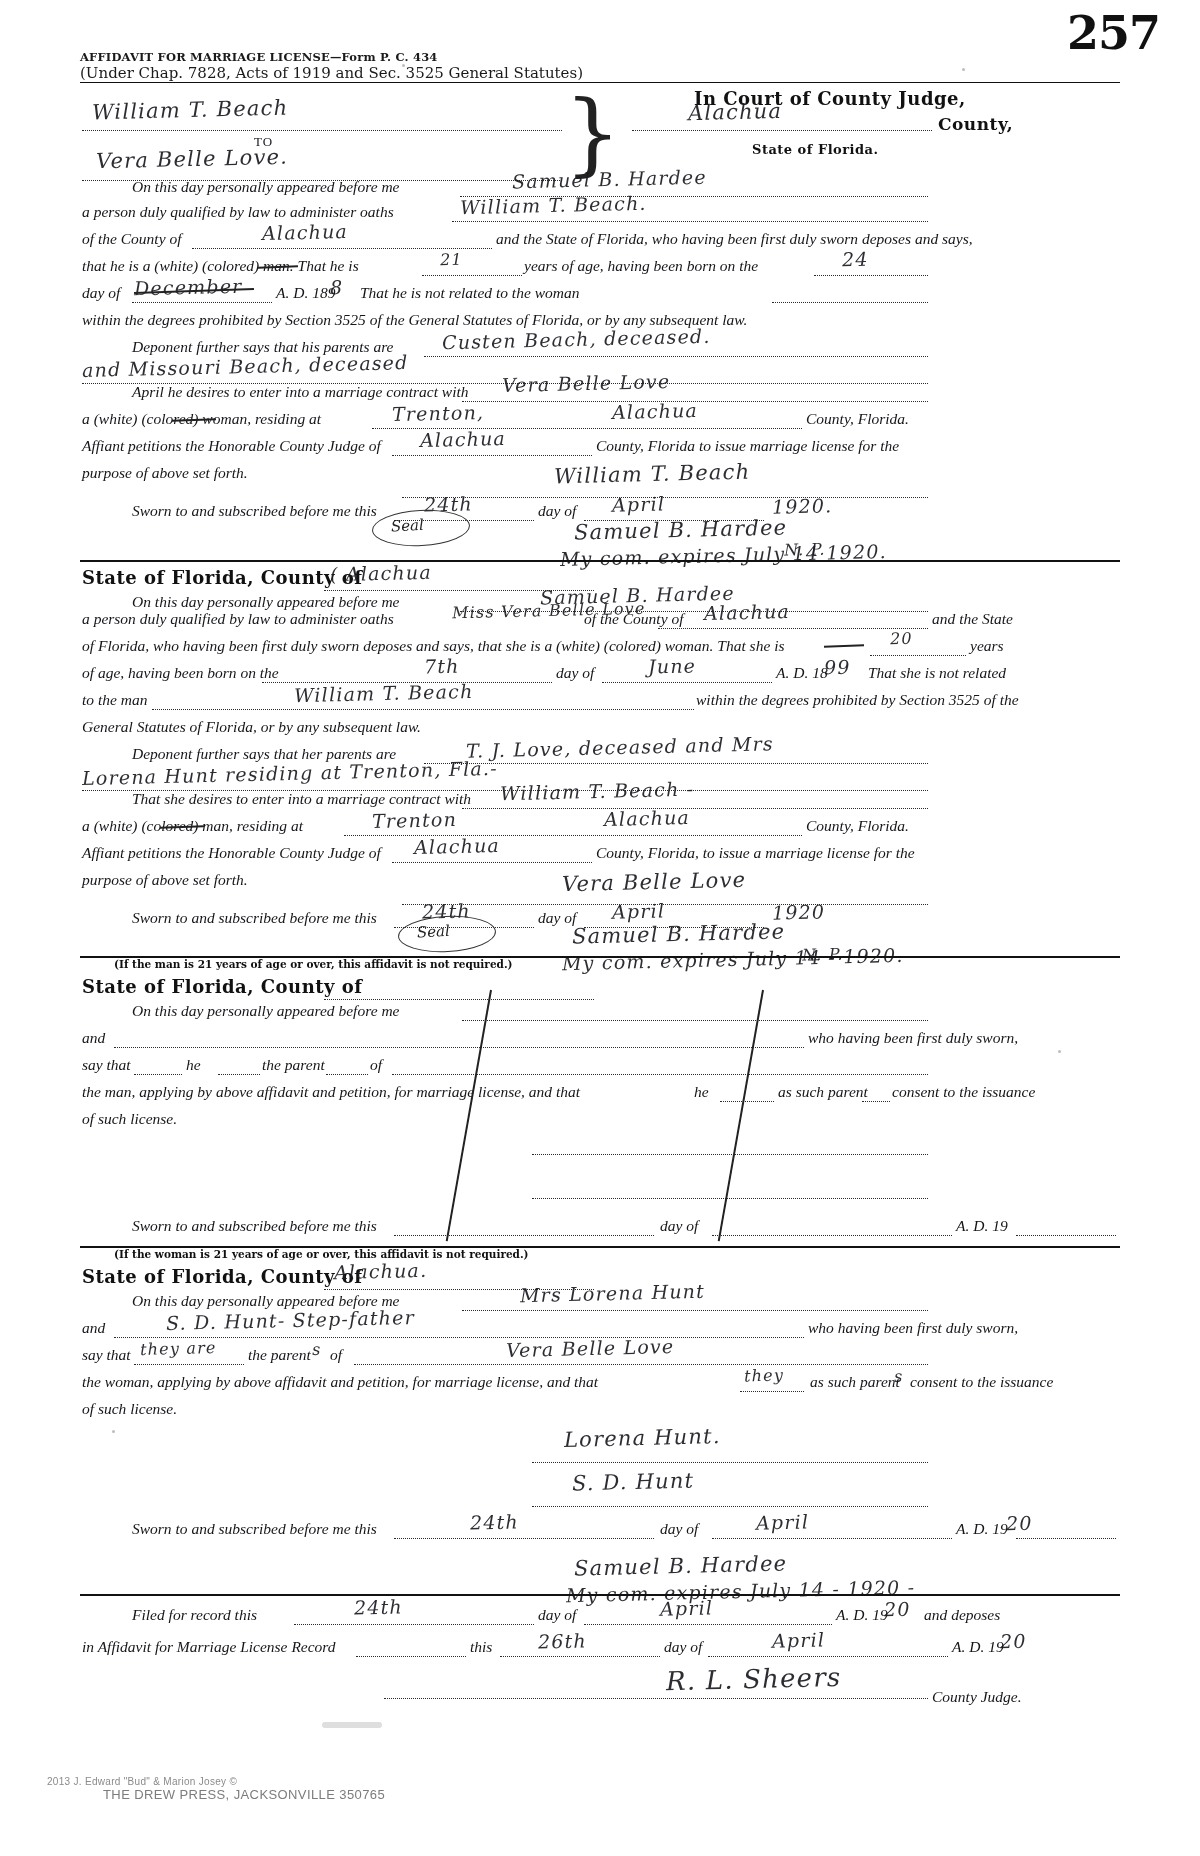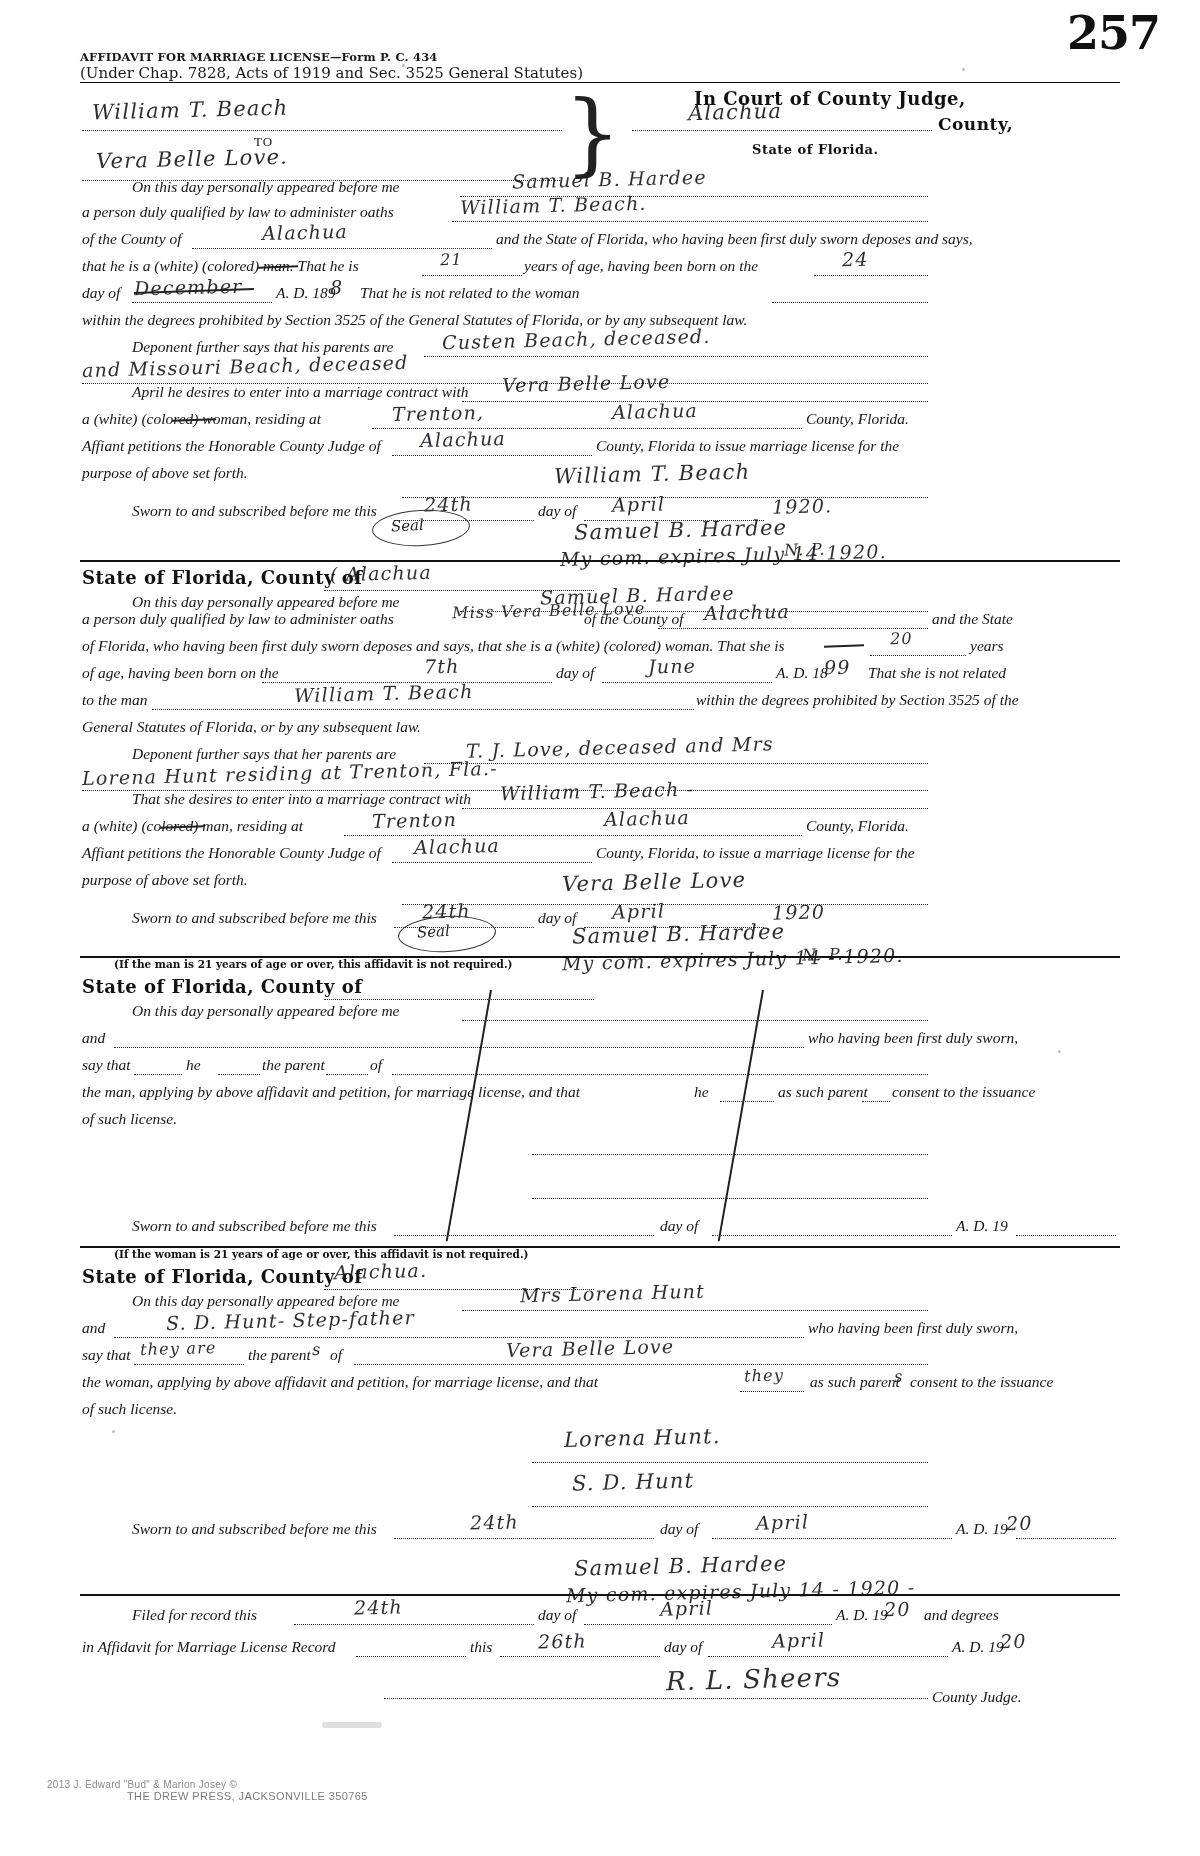--- a/index.html
+++ b/index.html
@@ -140,22 +140,22 @@
     position: absolute;
     left: -25px;
     bottom: 8px;
     font-family: "Liberation Sans", sans-serif;
     font-size: 10px;
     color: #8a8a8a;
     letter-spacing: 0.3px;
   }
   .footer .press {
     display: block;
-    margin-left: 80px;
-    font-size: 11px;
+    margin-left: 56px;
+    font-size: 13px;
     color: #7c7c7c;
     letter-spacing: 0.4px;
   }
   .speck {
     position: absolute;
     background: #bdbdbd;
     border-radius: 50%;
   }
 </style>
 </head>
@@ -438,21 +438,21 @@
     <div class="rule thick" style="left:8px; top:1544px; width:1040px;"></div>
 
     <div class="txt" style="left:60px; top:1556px;">Filed for record this</div>
     <div class="dots" style="left:222px; top:1574px; width:240px;"></div>
     <div class="hand" style="left:282px; top:1546px;">24th</div>
     <div class="txt" style="left:466px; top:1556px;">day of</div>
     <div class="dots" style="left:512px; top:1574px; width:248px;"></div>
     <div class="hand" style="left:588px; top:1547px;">April</div>
     <div class="txt" style="left:764px; top:1556px;">A. D. 19</div>
     <div class="hand" style="left:812px; top:1548px;">20</div>
-    <div class="txt" style="left:852px; top:1556px;">and degrees</div>
+    <div class="txt" style="left:852px; top:1556px;">and deposes</div>
 
     <div class="txt" style="left:10px; top:1588px;">in Affidavit for Marriage License Record</div>
     <div class="dots" style="left:284px; top:1606px; width:110px;"></div>
     <div class="txt" style="left:398px; top:1588px;">this</div>
     <div class="dots" style="left:428px; top:1606px; width:160px;"></div>
     <div class="hand" style="left:466px; top:1580px;">26th</div>
     <div class="txt" style="left:592px; top:1588px;">day of</div>
     <div class="dots" style="left:636px; top:1606px; width:240px;"></div>
     <div class="hand" style="left:700px; top:1579px;">April</div>
     <div class="txt" style="left:880px; top:1588px;">A. D. 19</div>

